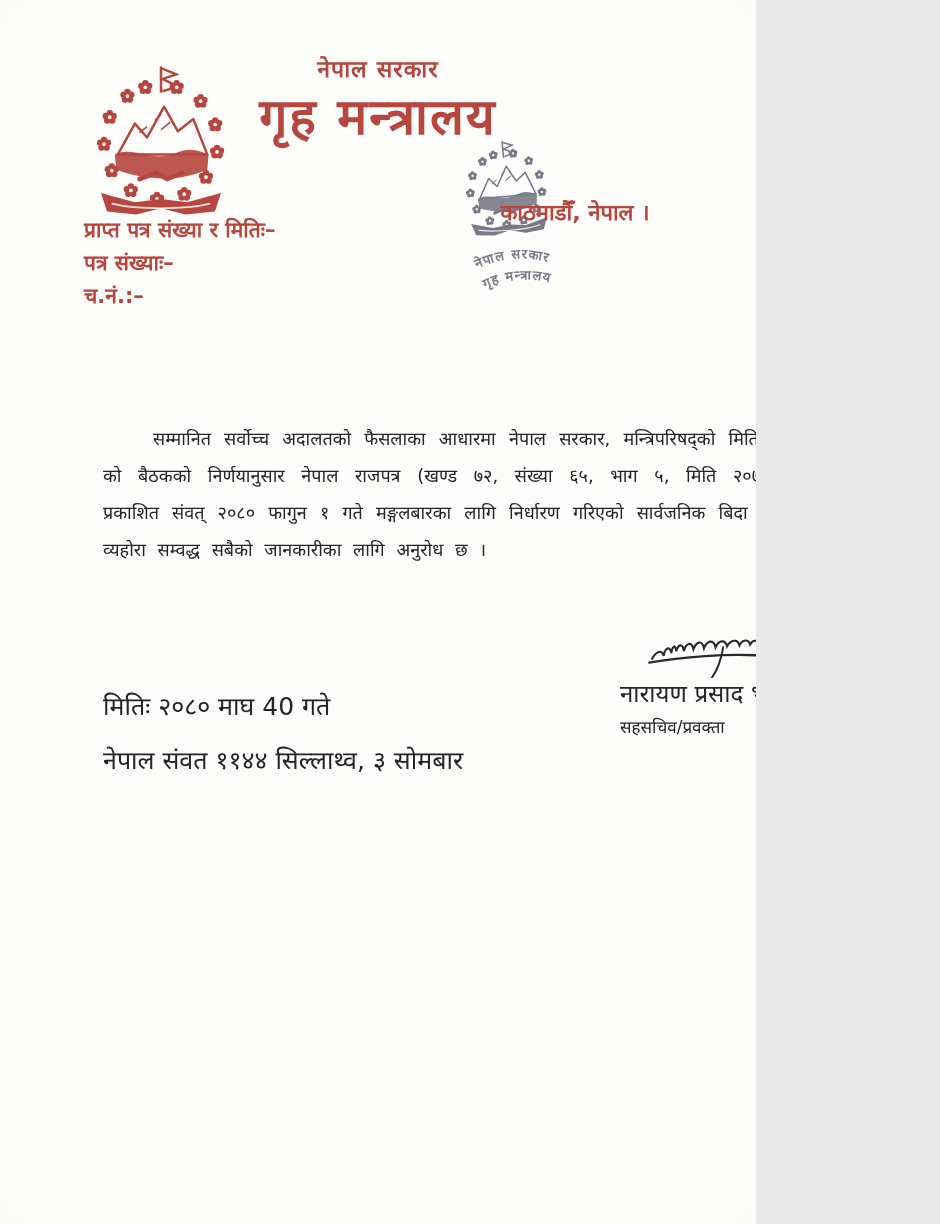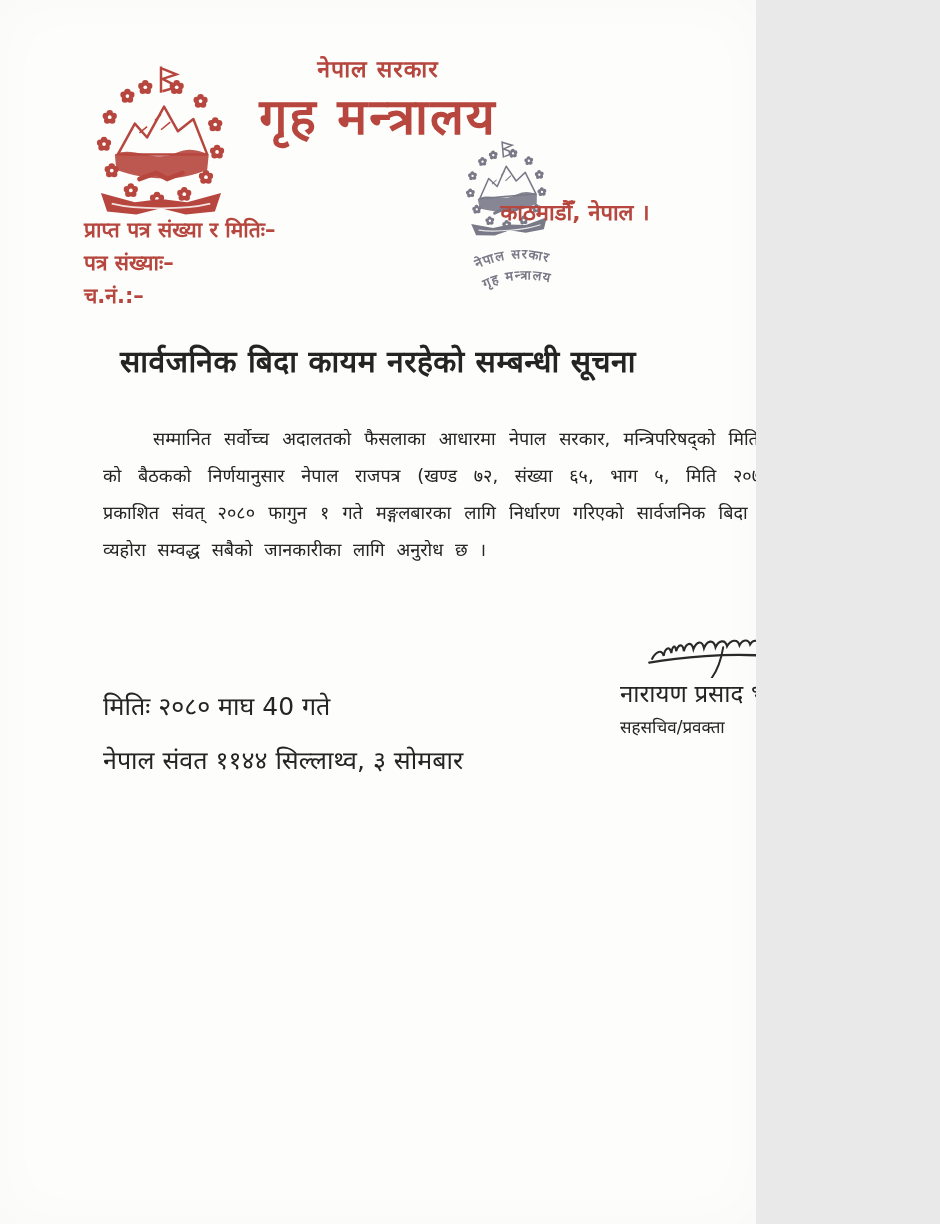--- a/index.html
+++ b/index.html
@@ -154,21 +154,20 @@
   <div class="ref-fields">
     <div>प्राप्त पत्र संख्या र मितिः–</div>
     <div>पत्र संख्याः–</div>
     <div>च.नं.:–</div>
   </div>
 
   <div class="address">
     <div>काठमाडौँ, नेपाल ।</div>
   </div>
 
-  <div class="notice-title">सार्वजनिक बिदा कायम नरहेको सम्बन्धी सूचना</div>
 
   <p class="notice-body">सम्मानित सर्वोच्च अदालतको फैसलाका आधारमा नेपाल सरकार, मन्त्रिपरिषद्को मिति २०८०/१०/२५ को बैठकको निर्णयानुसार नेपाल राजपत्र (खण्ड ७२, संख्या ६५, भाग ५, मिति २०७९/१२/०२) मा प्रकाशित संवत् २०८० फागुन १ गते मङ्गलबारका लागि निर्धारण गरिएको सार्वजनिक बिदा कायम नरहेको व्यहोरा सम्वद्ध सबैको जानकारीका लागि अनुरोध छ ।</p>
 
   <div class="sign-block">
     <div class="sign-scribble">
       <svg viewBox="0 0 170 50" width="168" height="48">
         <path d="M6,30 C10,22 16,20 18,27 C19,20 24,15 26,24 C27,17 30,14 31,22
                  C33,15 38,13 39,22 C41,14 47,11 49,20 C52,12 58,10 60,19
                  C63,11 70,9 72,18 C75,11 82,9 84,17 C88,10 95,9 97,16
                  C100,10 106,9 108,15 C111,10 116,10 117,15" fill="none" stroke="currentColor" stroke-width="2.2" stroke-linecap="round"></path>

